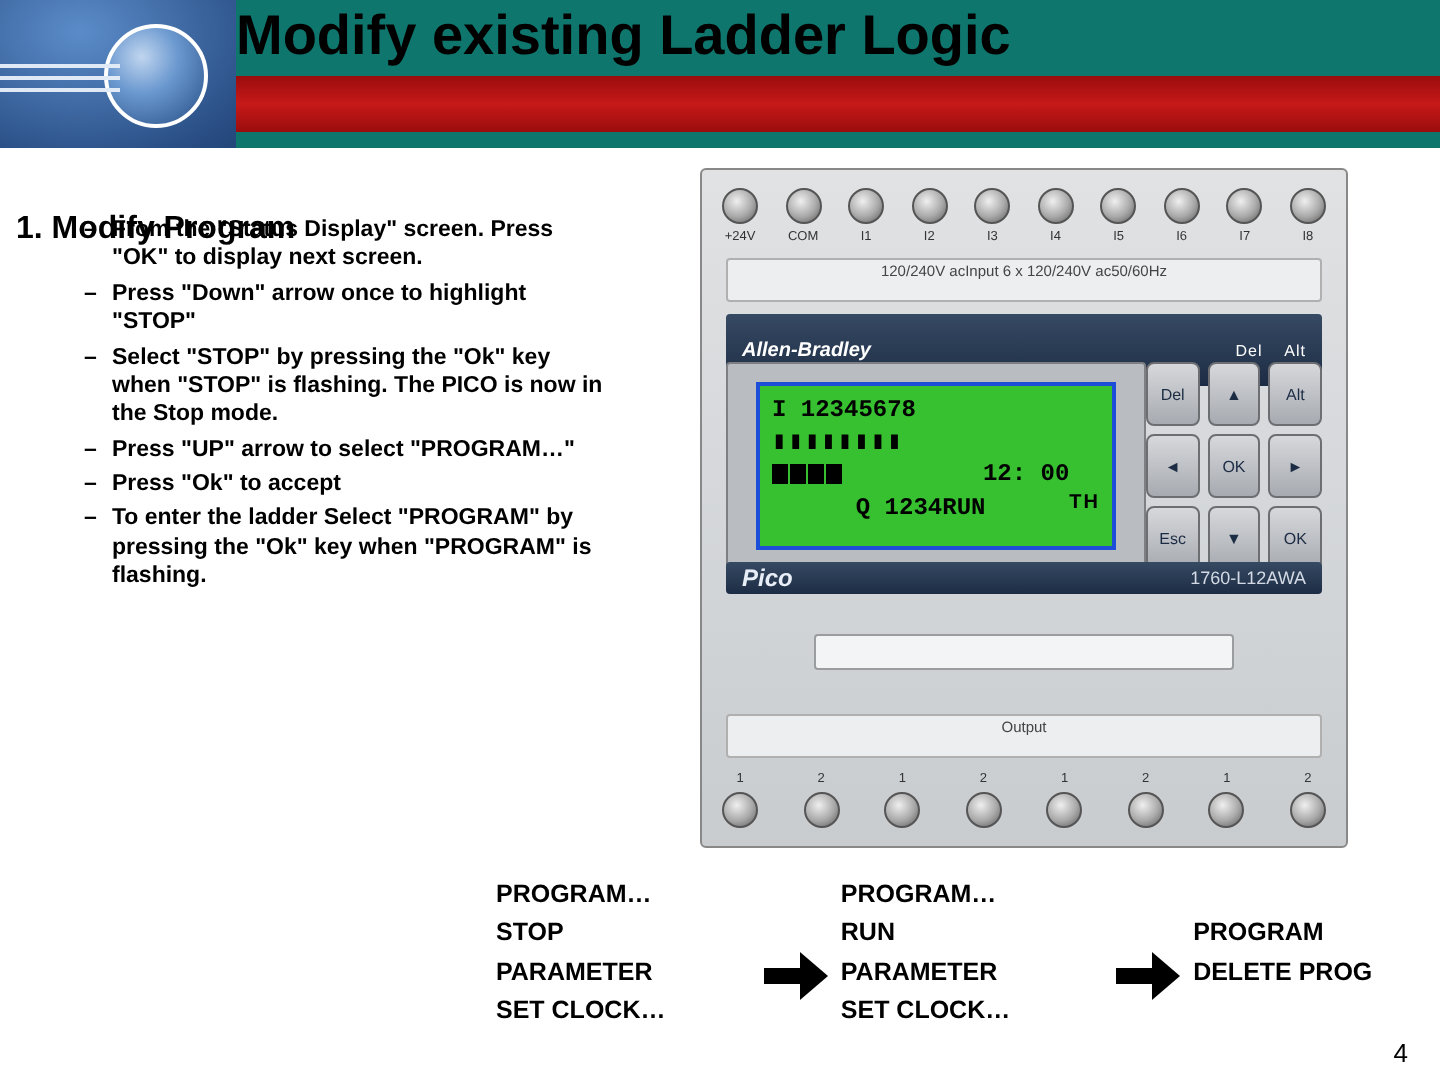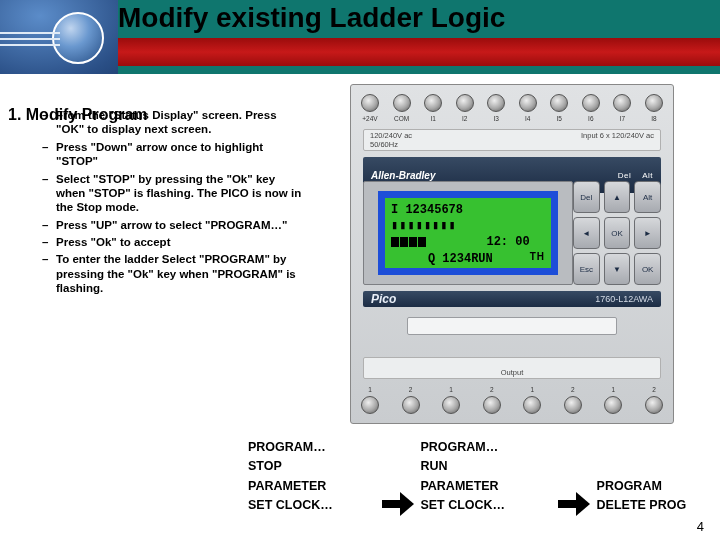--- a/index.html
+++ b/index.html
@@ -151,22 +151,22 @@
     position: absolute;
     left: 12px; right: 12px;
     height: 22px;
     background: #eceeef;
     border: 1px solid #b0b0b0;
     border-radius: 2px;
     font-size: 7.5px;
     color: #444;
     padding: 1px 6px;
     display: flex;
-    flex-direction: column;
-    justify-content: flex-end;
+    flex-direction: row;
+    justify-content: center;
   }
   .spec-strip { top: 44px; }
   .spec-strip2 { bottom: 44px; text-align: center; }
   .spec-strip .sline { display: flex; justify-content: space-between; }
 
   .brand-strip {
     position: absolute;
     left: 12px; right: 12px;
     top: 72px;
     height: 36px;
@@ -178,21 +178,21 @@
     padding: 0 8px;
     color: #fff;
     font-size: 10px;
   }
   .brand-strip .ab { font-weight: bold; font-style: italic; }
   .brand-strip .da { font-size: 8px; letter-spacing: 0.5px; }
 
   .model-strip {
     position: absolute;
     left: 12px; right: 12px;
-    top: 206px;
+    top: 196px;
     height: 16px;
     background: linear-gradient(to bottom, #374a63, #1c2c44);
     border-radius: 2px;
     display: flex;
     align-items: center;
     justify-content: space-between;
     padding: 0 8px;
     color: #d3dae5;
     font-size: 9px;
   }
@@ -206,21 +206,21 @@
     border: 1px solid #7d7f83;
     border-radius: 2px;
     display: flex;
     align-items: center;
     justify-content: center;
   }
   .lcd {
     width: 180px;
     height: 84px;
     background: #37c130;
-    border: 7px solid #1d4ed8;
+    border: 2px solid #1d4ed8;
     padding: 4px 6px;
     font-family: "Courier New", monospace;
     font-size: 12px;
     font-weight: bold;
     color: #000;
     line-height: 1.35;
     position: relative;
   }
   .lcd .l1 { }
   .lcd .l2 { letter-spacing: 1px; }
@@ -260,21 +260,21 @@
     border-radius: 2px;
   }
 
   
   .menus {
     position: absolute;
     left: 248px;
     top: 438px;
     right: 10px;
     display: flex;
-    align-items: flex-end;
+    align-items: center;
   }
   .menu-col {
     font-size: 12.5px;
     font-weight: bold;
     color: #000;
     line-height: 1.55;
   }
   .menu-col.c1 { width: 142px; }
   .menu-col.c2 { width: 146px; }
   .menu-col.c3 { width: 120px; }

